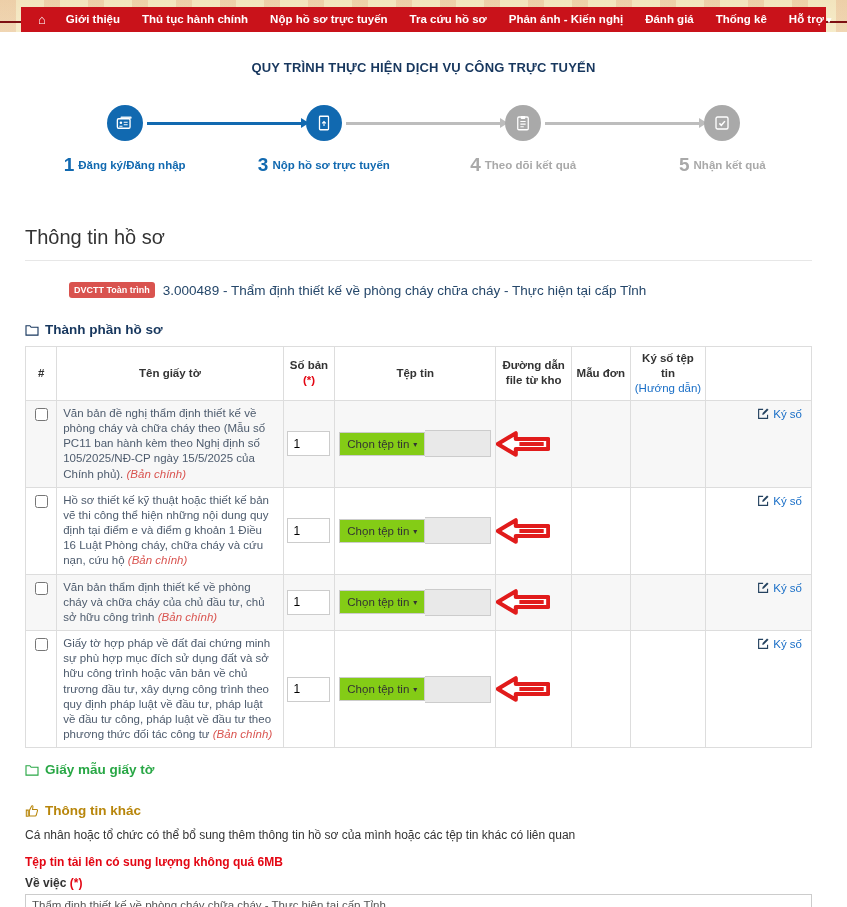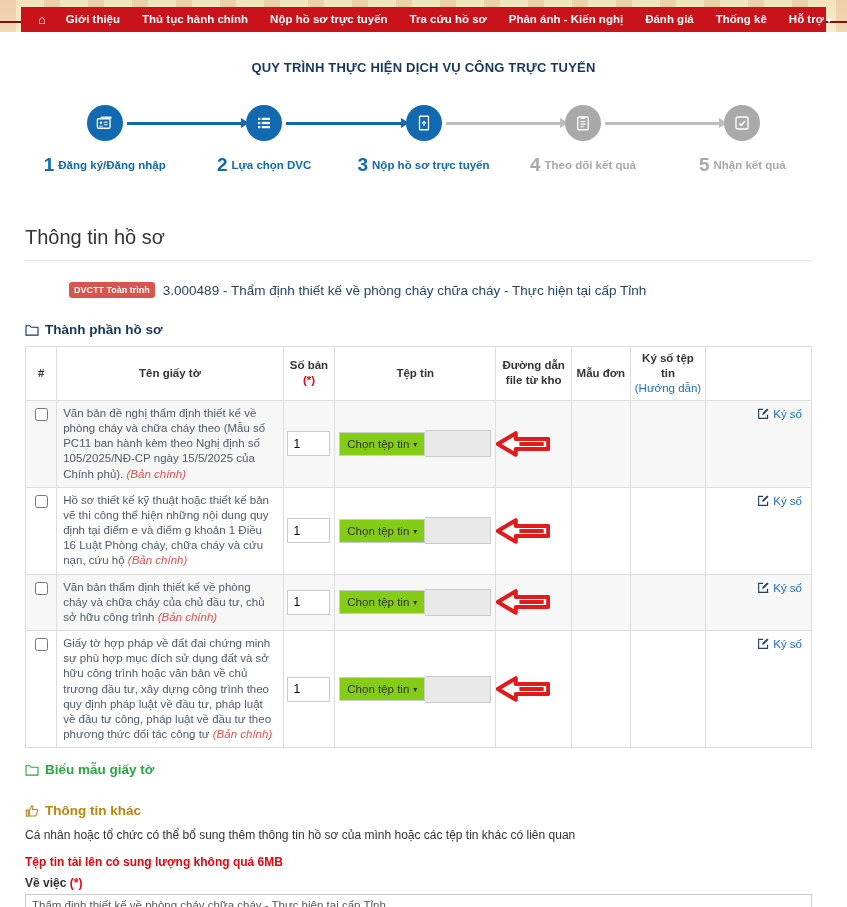--- a/index.html
+++ b/index.html
@@ -142,34 +142,20 @@
   <div class="step active">
     <div class="step-circle">
       <svg width="19" height="19" viewBox="0 0 24 24" fill="none" stroke="#fff" stroke-width="1.7">
           <rect x="3" y="6" width="16" height="12" rx="1.5"></rect>
           <rect x="7" y="3" width="14" height="3" rx="1" fill="#fff" stroke="none" opacity=".9"></rect>
           <circle cx="7.5" cy="11" r="1.6" fill="#fff" stroke="none"></circle>
           <path d="M11 10.5h5M11 13.5h5M5.5 15.5h4" stroke-width="1.4"></path>
         </svg>
     </div>
     <div class="step-label"><span class="step-num">1</span><span>Đăng ký/Đăng nhập</span></div>
-  </div>
-  <div class="step active">
-    <div class="connector"></div>
-    <div class="step-circle">
-      <svg width="18" height="18" viewBox="0 0 24 24" fill="#fff">
-          <rect x="4" y="5" width="3" height="3"></rect>
-          <rect x="9" y="5" width="11" height="3"></rect>
-          <rect x="4" y="10.5" width="3" height="3"></rect>
-          <rect x="9" y="10.5" width="11" height="3"></rect>
-          <rect x="4" y="16" width="3" height="3"></rect>
-          <rect x="9" y="16" width="11" height="3"></rect>
-        </svg>
-    </div>
-    <div class="step-label"><span class="step-num">2</span><span>Lựa chọn DVC</span></div>
   </div>
   <div class="step active">
     <div class="connector"></div>
     <div class="step-circle">
       <svg width="18" height="18" viewBox="0 0 24 24" fill="none" stroke="#fff" stroke-width="1.7">
           <rect x="6" y="3" width="12" height="18" rx="1"></rect>
           <path d="M12 16v-6M9.5 12.5L12 10l2.5 2.5" stroke-width="1.5"></path>
         </svg>
     </div>
     <div class="step-label"><span class="step-num">3</span><span>Nộp hồ sơ trực tuyến</span></div>
@@ -316,21 +302,21 @@
                 <path d="M6.5 9.8l1.9-.5L14.2 3.5 12.4 1.7 6.9 7.4l-.4 2.4z" fill="#24425f" stroke="none"></path>
               </svg></span><a class="kyso">Ký số</a></td>
       </tr>
     </tbody>
   </table>
 
   <div class="section-h green">
     <svg width="14" height="12" viewBox="0 0 16 14" fill="none" stroke="currentColor" stroke-width="1.3">
         <path d="M1 2h4.5L7 3.8H15V13H1V2z"></path>
       </svg>
-    <span>Biểu mẫu giấy tờ</span>
+    <span>Giấy mẫu giấy tờ</span>
   </div>
 
   <div class="section-h orange">
     <svg width="14" height="14" viewBox="0 0 16 16" fill="none" stroke="currentColor" stroke-width="1.2">
         <path d="M1.5 7h2.2v7H1.5z"></path>
         <path d="M5 13.6V7.4l2.5-4.9c.4-.8 1.7-.4 1.6.5L8.6 6.2h4.6c.8 0 1.3.7 1.1 1.4l-1.4 5c-.2.6-.7 1-1.3 1H5z"></path>
       </svg>
     <span>Thông tin khác</span>
   </div>
 

